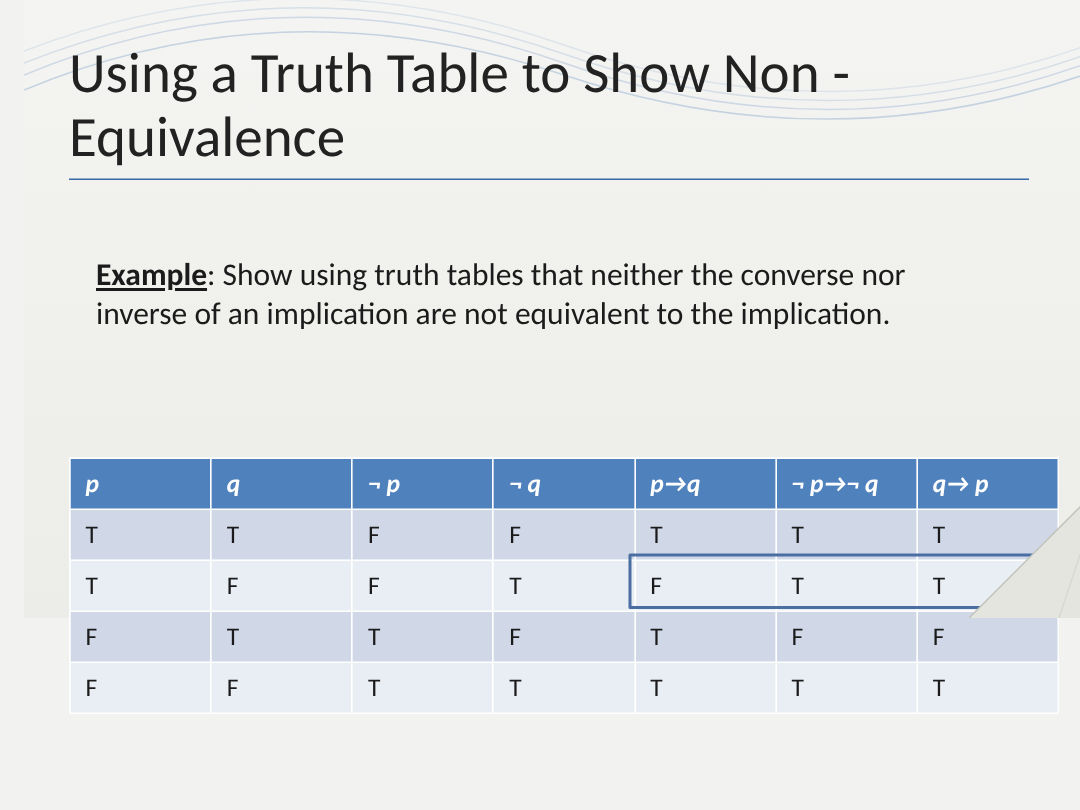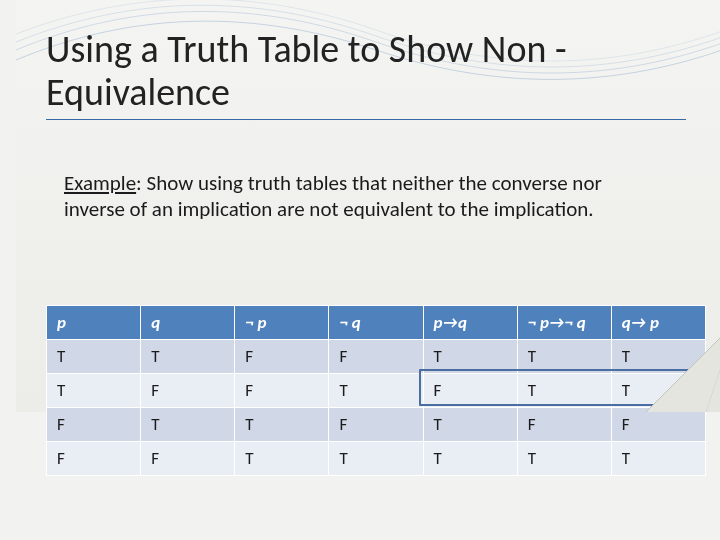--- a/index.html
+++ b/index.html
@@ -46,21 +46,21 @@
   .body {
     position: absolute;
     left: 48px;
     top: 170px;
     width: 600px;
     font-size: 21px;
     color: #1b1b1b;
     line-height: 1.25;
   }
   .body p { margin: 0 0 6px 0; }
-  .bold { font-weight: 400; }
+  .bold { font-weight: 700; }
 
   .tablewrap {
     position: absolute;
     left: 30px;
     top: 305px;
     width: 660px;
   }
   table.truth {
     border-collapse: collapse;
     width: 100%;

